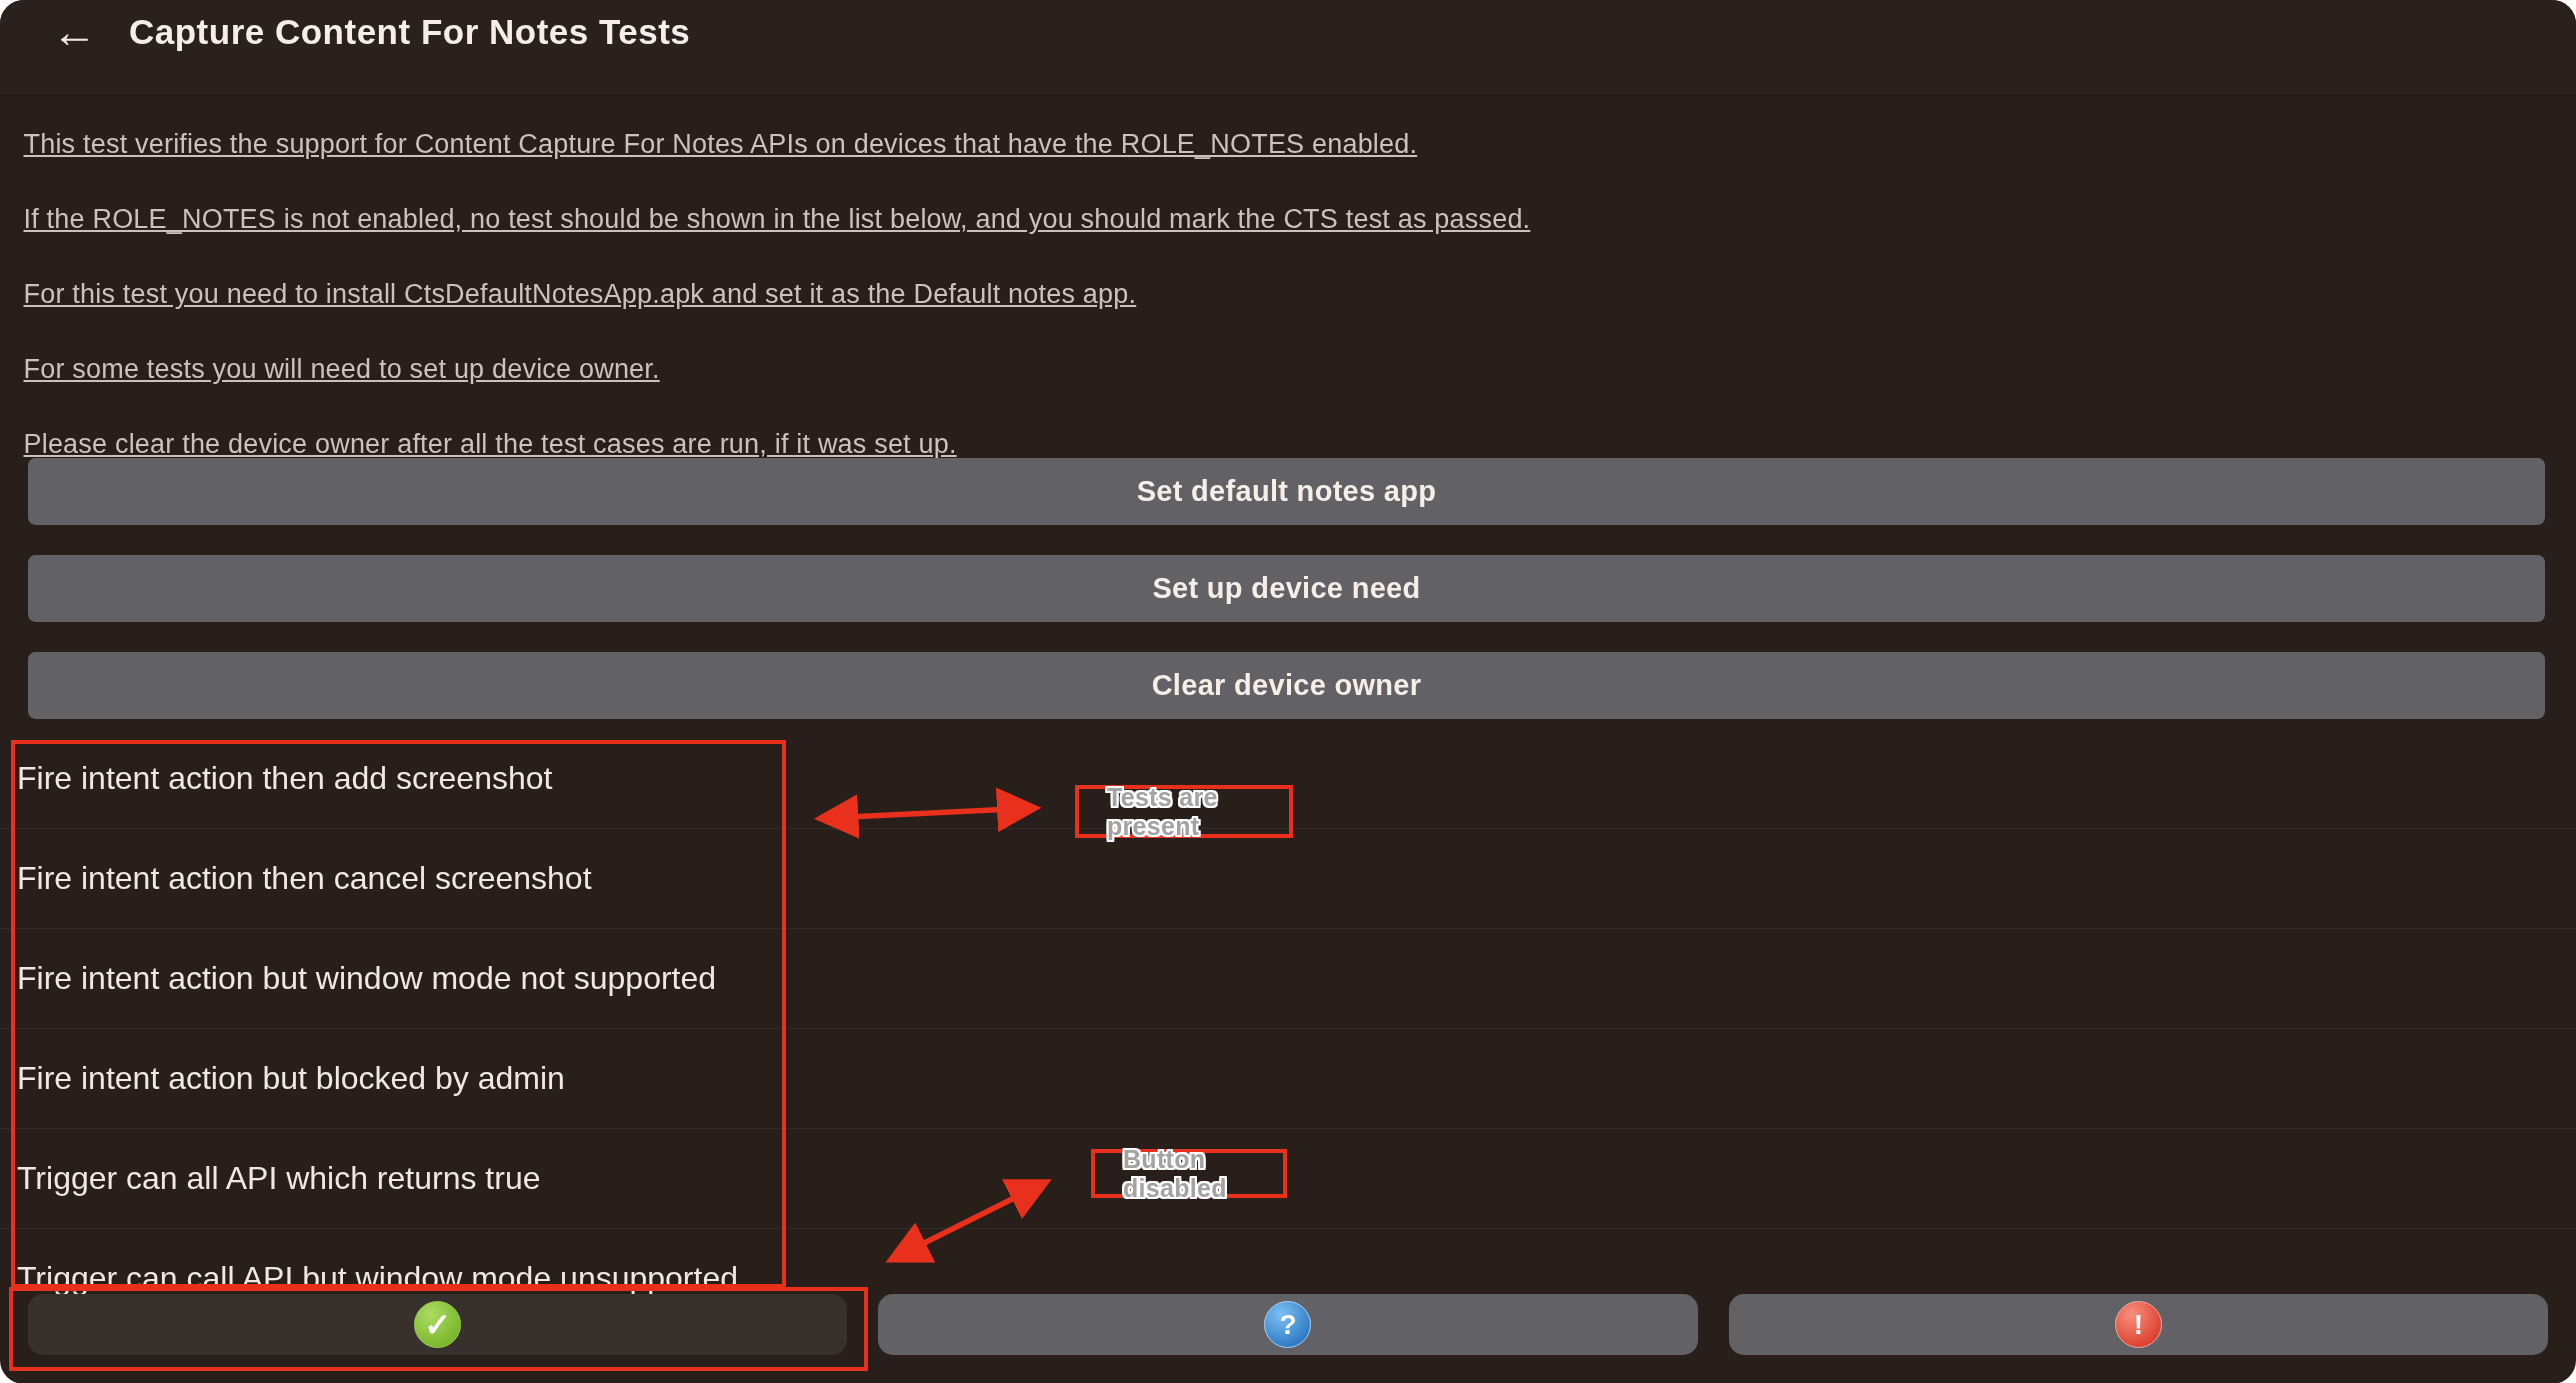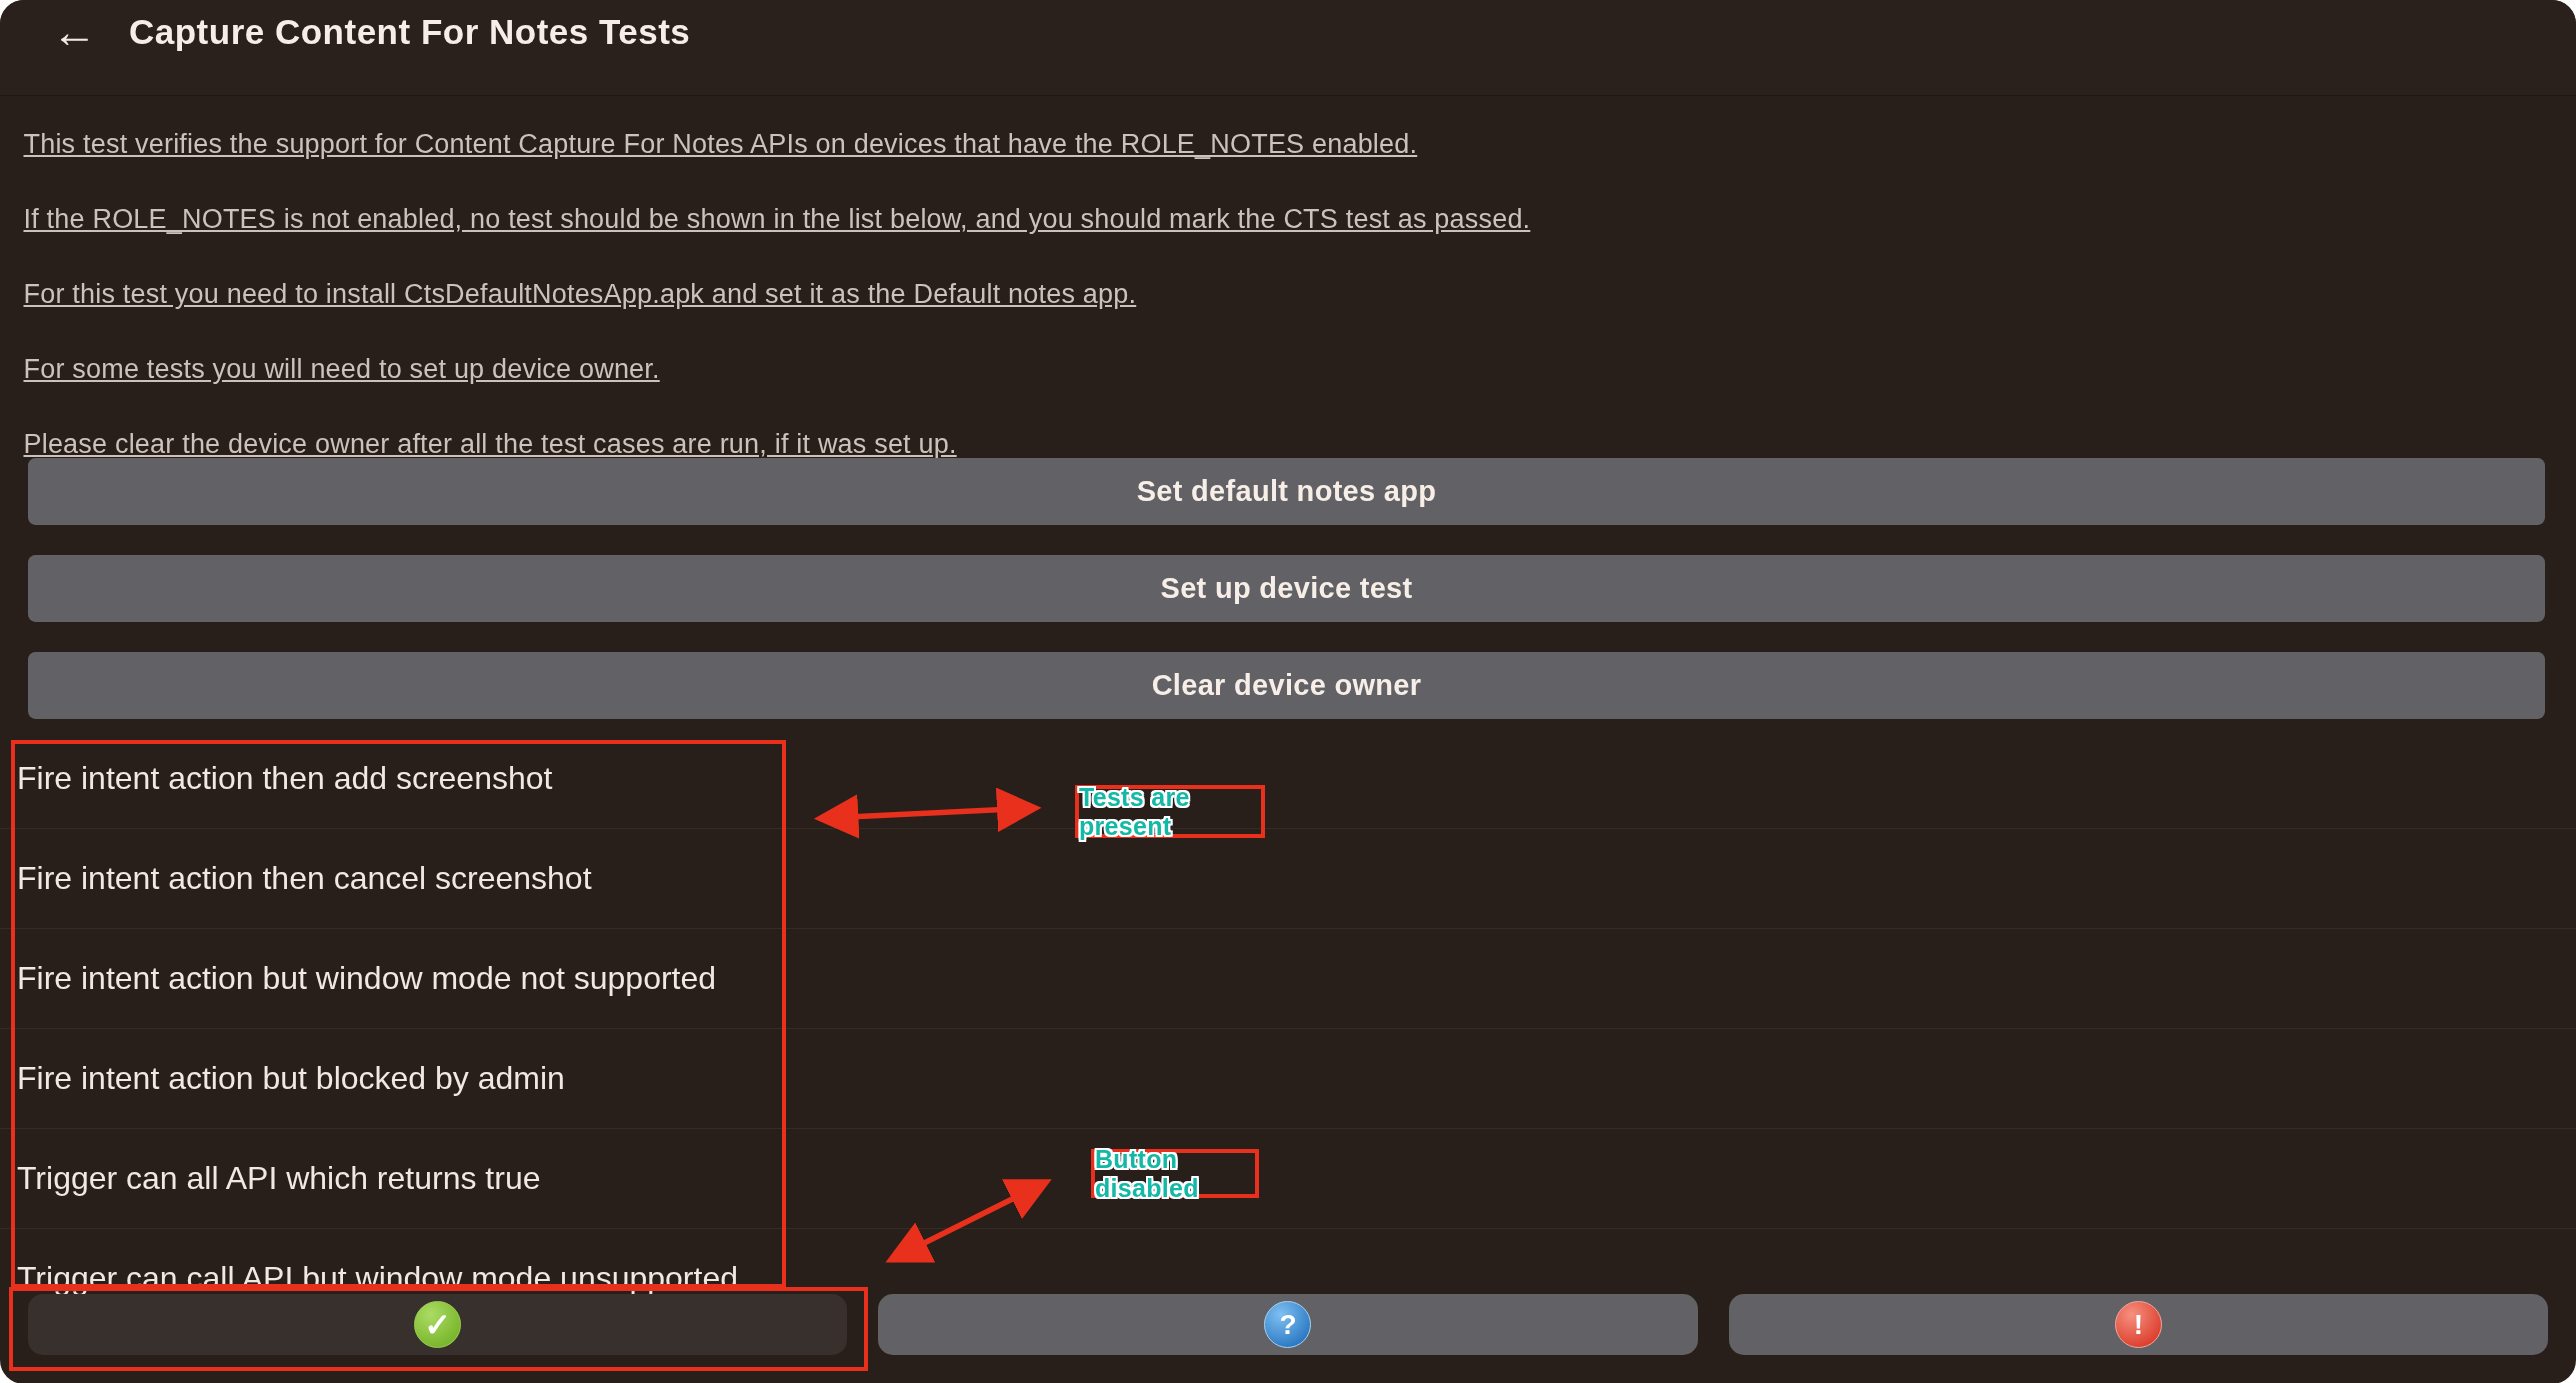--- a/index.html
+++ b/index.html
@@ -53,24 +53,25 @@
   .icon-check { background:radial-gradient(circle at 35% 28%, #abdc64, #7cb82f 72%); border:1.9px solid #9ad14d; font-size:32px; }
   .icon-question { background:radial-gradient(circle at 35% 28%, #7fc0f2, #2e7bc4 75%); border:1.9px solid #a9d3f2; }
   .icon-exclaim { background:radial-gradient(circle at 35% 28%, #f7907f, #dc4130 75%); border:1.9px solid #f2a89c; }
   
   .ann-rect { position:absolute; border:4.6px solid #e8301c; z-index:10; pointer-events:none; }
   .ann-rect-list { left:11px; top:740px; width:767px; height:540px; }
   .ann-rect-passbtn { left:9.3px; top:1287px; width:851px; height:76px; }
   .ann-label {
     position:absolute; z-index:10; border:4.6px solid #e8301c;
     display:flex; align-items:center; justify-content:center;
-    font-size:25px; font-weight:700; color:#14b8a6; letter-spacing:0.3px;
+    font-size:25px; font-weight:700; color:#a3a3a3; letter-spacing:0.3px;
     text-shadow:-1.9px -1.9px 0 #fff, 1.9px -1.9px 0 #fff, -1.9px 1.9px 0 #fff, 1.9px 1.9px 0 #fff,
                 -1.9px 0 0 #fff, 1.9px 0 0 #fff, 0 -1.9px 0 #fff, 0 1.9px 0 #fff;
     pointer-events:none;
+    padding-left:28px;
   }
   .ann-label-tests { left:1075px; top:785px; width:182px; height:45px; }
   .ann-label-button { left:1091px; top:1149px; width:160px; height:41px; }
   .ann-arrows { position:absolute; inset:0; z-index:9; pointer-events:none; }
 </style>
 </head>
 <body>
 
 <div class="screen">
 
@@ -84,21 +85,21 @@
   <div class="intro">
     <p>This test verifies the support for Content Capture For Notes APIs on devices that have the ROLE_NOTES enabled.</p>
     <p>If the ROLE_NOTES is not enabled, no test should be shown in the list below, and you should mark the CTS test as passed.</p>
     <p>For this test you need to install CtsDefaultNotesApp.apk and set it as the Default notes app.</p>
     <p>For some tests you will need to set up device owner.</p>
     <p>Please clear the device owner after all the test cases are run, if it was set up.</p>
   </div>
 
   <div class="actions">
     <div class="action-btn">Set default notes app</div>
-    <div class="action-btn">Set up device test</div>
+    <div class="action-btn">Set up device need</div>
     <div class="action-btn">Clear device owner</div>
   </div>
 
   <div class="test-list">
     <div class="test-item">Fire intent action then add screenshot</div>
     <div class="test-item">Fire intent action then cancel screenshot</div>
     <div class="test-item">Fire intent action but window mode not supported</div>
     <div class="test-item">Fire intent action but blocked by admin</div>
     <div class="test-item">Trigger can all API which returns true</div>
     <div class="test-item">Trigger can call API but window mode unsupported</div>

